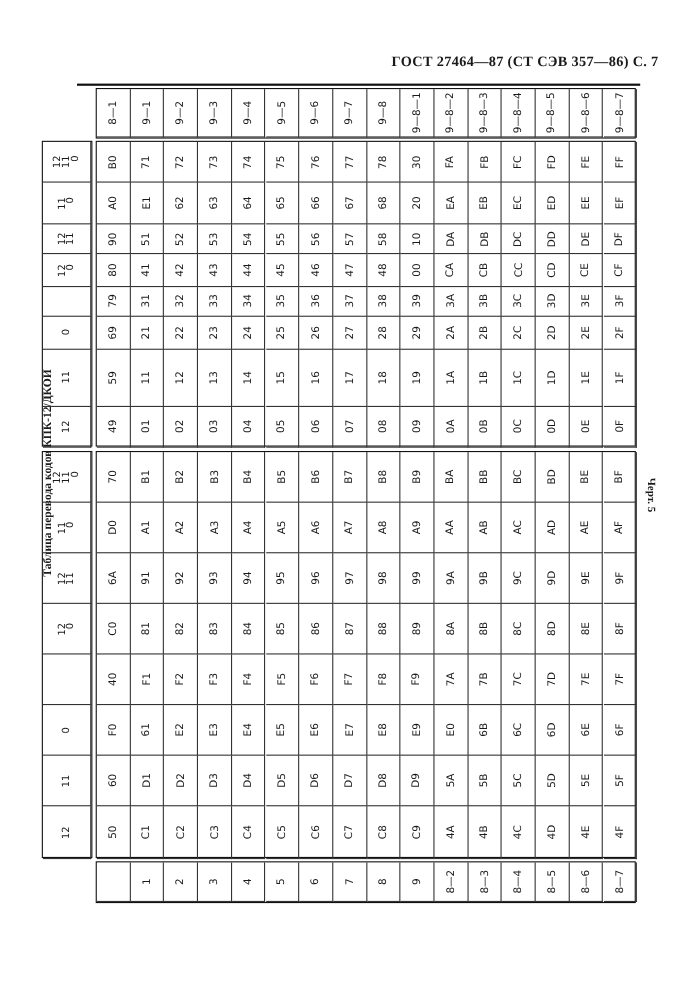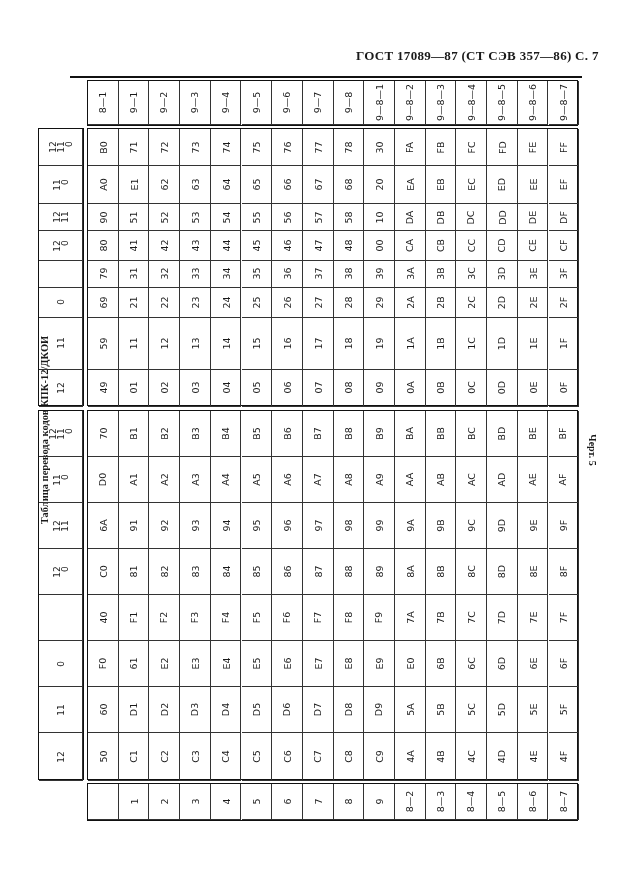--- a/index.html
+++ b/index.html
@@ -11,21 +11,21 @@
   .cap span{position:absolute;left:50%;top:50%;transform:translate(-50%,-50%) rotate(90deg);white-space:nowrap;font-size:10px;font-weight:bold;}
   .grid{position:absolute;border:1.5px solid #111;box-sizing:border-box;}
   .cell{position:absolute;box-sizing:border-box;border-right:1px solid #333;border-bottom:1px solid #333;display:flex;align-items:center;justify-content:center;}
   .cell .t{transform:rotate(-90deg);white-space:nowrap;font-size:9.5px;font-family:"DejaVu Sans","Liberation Sans",sans-serif;}
   .cell .hs{transform:rotate(-90deg);white-space:pre;font-size:9px;line-height:8px;text-align:right;font-family:"DejaVu Sans","Liberation Sans",sans-serif;}
   .topline{position:absolute;left:70px;top:76px;width:512px;height:2px;background:#111;}
 </style>
 </head>
 <body>
 
-<div class="hdr">ГОСТ 17089—87 (СТ СЭВ 357—86) С. 7</div>
+<div class="hdr">ГОСТ 27464—87 (СТ СЭВ 357—86) С. 7</div>
 <div class="topline"></div>
 <div class="title">
     <span>Таблица перевода кодов КПК-12/ДКОИ</span>
   </div>
 <div class="cap">
     <span>Черт. 5</span>
   </div>
 
 <div id="upper-colhdr" class="grid" style="left: 87px; top: 80px; width: 491.2px; height: 46px;">
     <div class="cell" style="left: 0px; top: 0px; width: 30.7px; height: 44px;">

